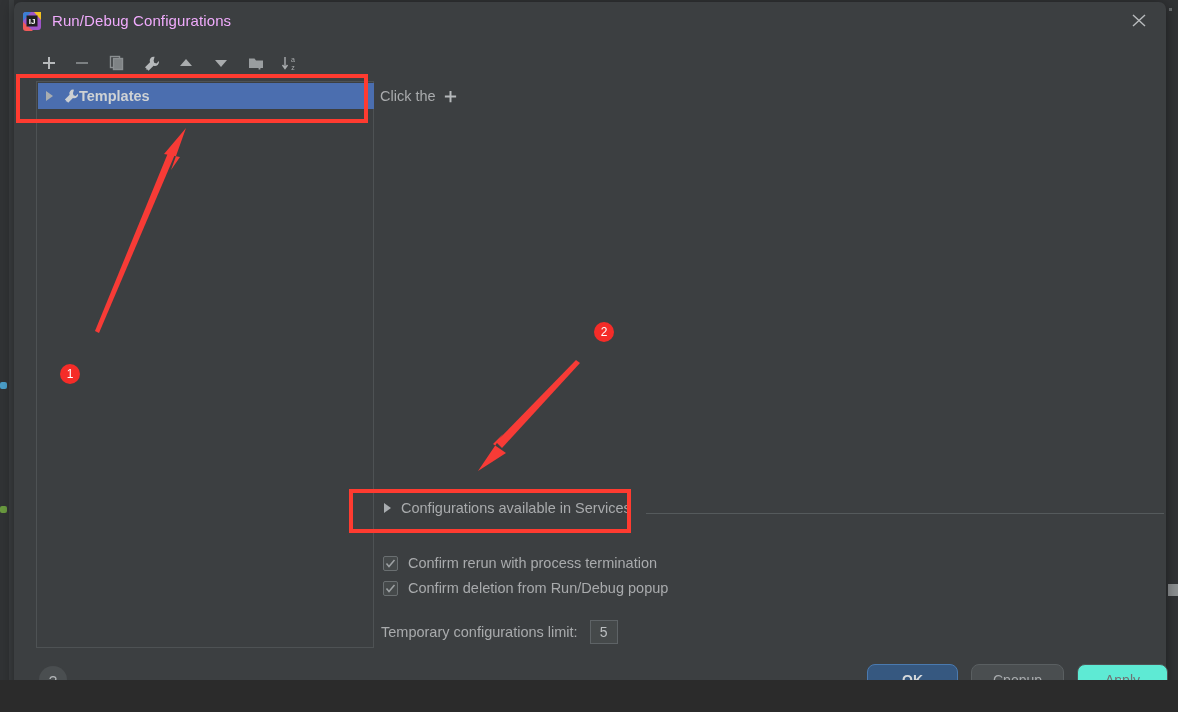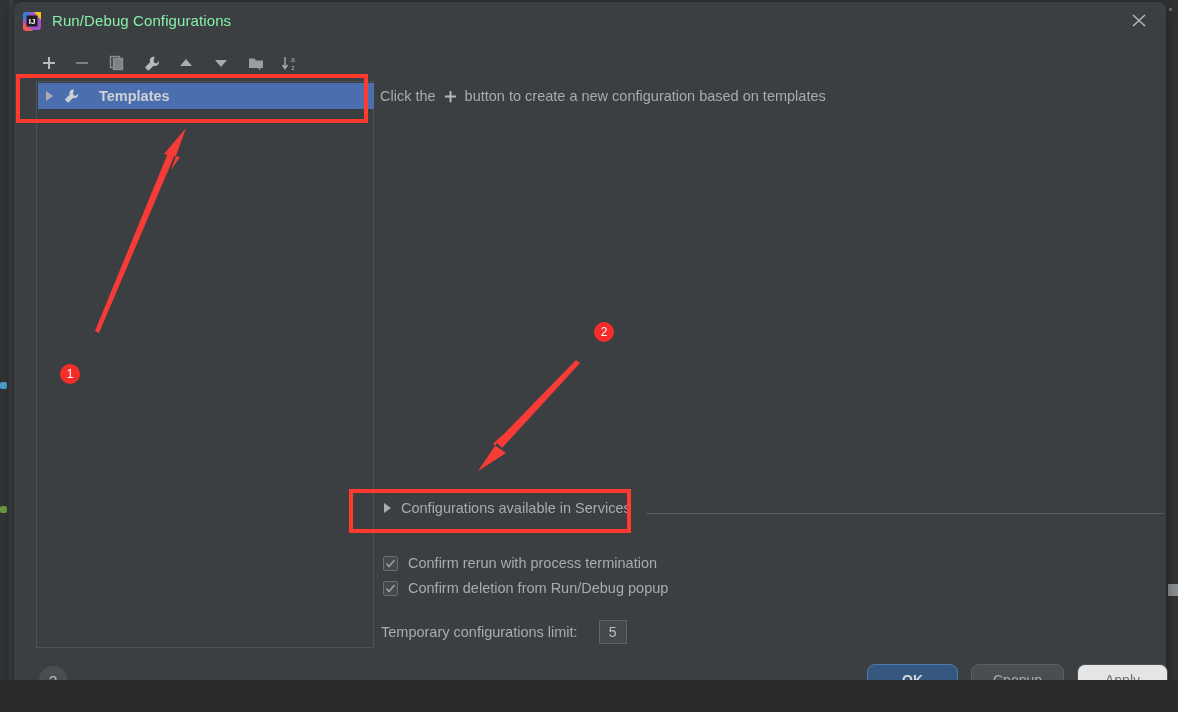--- a/index.html
+++ b/index.html
@@ -67,21 +67,21 @@
     left: 8px;
     top: 9px;
     width: 20px;
     height: 20px;
   }
   .title-text {
     position: absolute;
     left: 38px;
     top: 10px;
     font-size: 15px;
-    color: #86efac;
+    color: #f0abfc;
     letter-spacing: 0.1px;
   }
   .close-x {
     position: absolute;
     right: 10px;
     top: 3px;
     width: 34px;
     height: 30px;
     cursor: default;
   }
@@ -132,21 +132,21 @@
     border-left: 7px solid #a9adb0;
     border-top: 5px solid transparent;
     border-bottom: 5px solid transparent;
     margin-left: 8px;
     margin-right: 10px;
   }
   .tree-label {
     font-size: 14.5px;
     font-weight: bold;
     color: #cfd2d4;
-    margin-left: 20px;
+    margin-left: 0;
   }
 
   
   .hint-row {
     position: absolute;
     left: 366px;
     top: 86px;
     display: flex;
     align-items: center;
     font-size: 14.5px;
@@ -212,21 +212,21 @@
   .limit-row {
     position: absolute;
     left: 367px;
     top: 618px;
     display: flex;
     align-items: center;
   }
   .limit-label {
     font-size: 14.5px;
     color: #a9abad;
-    margin-right: 21px;
+    margin-right: 12px;
   }
   .limit-input {
     width: 28px;
     height: 24px;
     background: #45494a;
     border: 1px solid #5e6366;
     box-sizing: border-box;
     color: #bcbfc1;
     font-size: 14px;
     font-family: "Liberation Sans", sans-serif;
@@ -276,21 +276,21 @@
     top: 662px;
     width: 93px;
     background: #4a4e50;
     border: 1px solid #5a5f61;
     color: #a8abad;
   }
   .btn-apply {
     left: 1063px;
     top: 662px;
     width: 91px;
-    background: #e5e5e5;
+    background: #5eead4;
     border: 1px solid #4e5355;
     color: #6f7375;
   }
   .uline { text-decoration: underline; }
 
   
   .anno-rect {
     position: absolute;
     border: 4px solid #ff3b30;
     box-sizing: border-box;
@@ -418,21 +418,20 @@
       </div>
     </div>
 
     <div class="hint-row">
       <span>Click the</span>
       <span class="plus-inline">
         <svg width="15" height="15" viewBox="0 0 16 16">
           <path d="M8 2 L8 14 M2 8 L14 8" stroke="#b6b9bb" stroke-width="2.1" fill="none"></path>
         </svg>
       </span>
-      <span>button to create a new configuration based on templates</span>
     </div>
 
     <div class="svc-row">
       <span class="svc-tri"></span>
       <span class="svc-text">Configurations available in Services</span>
     </div>
     <div class="svc-sep"></div>
 
     <div class="cb-row" style="left:369px; top:578px;">
       <span class="cb-box">

